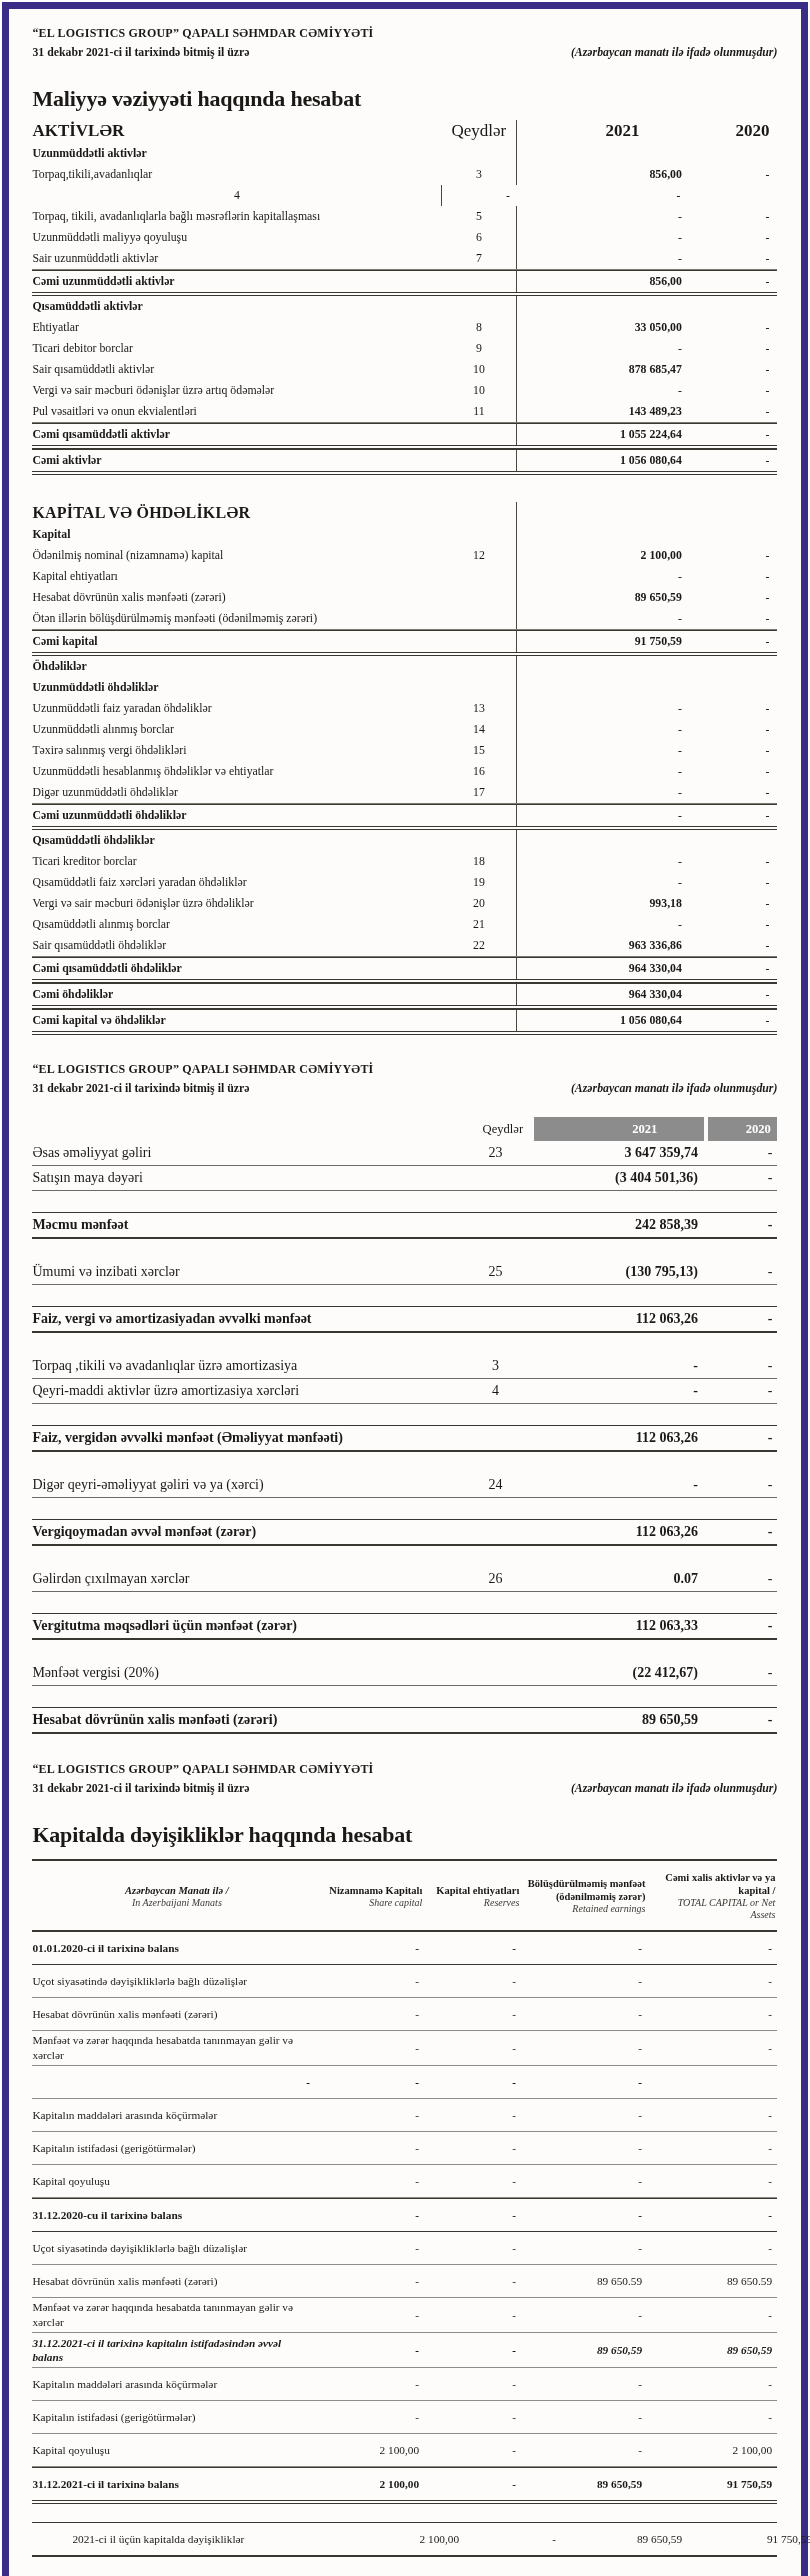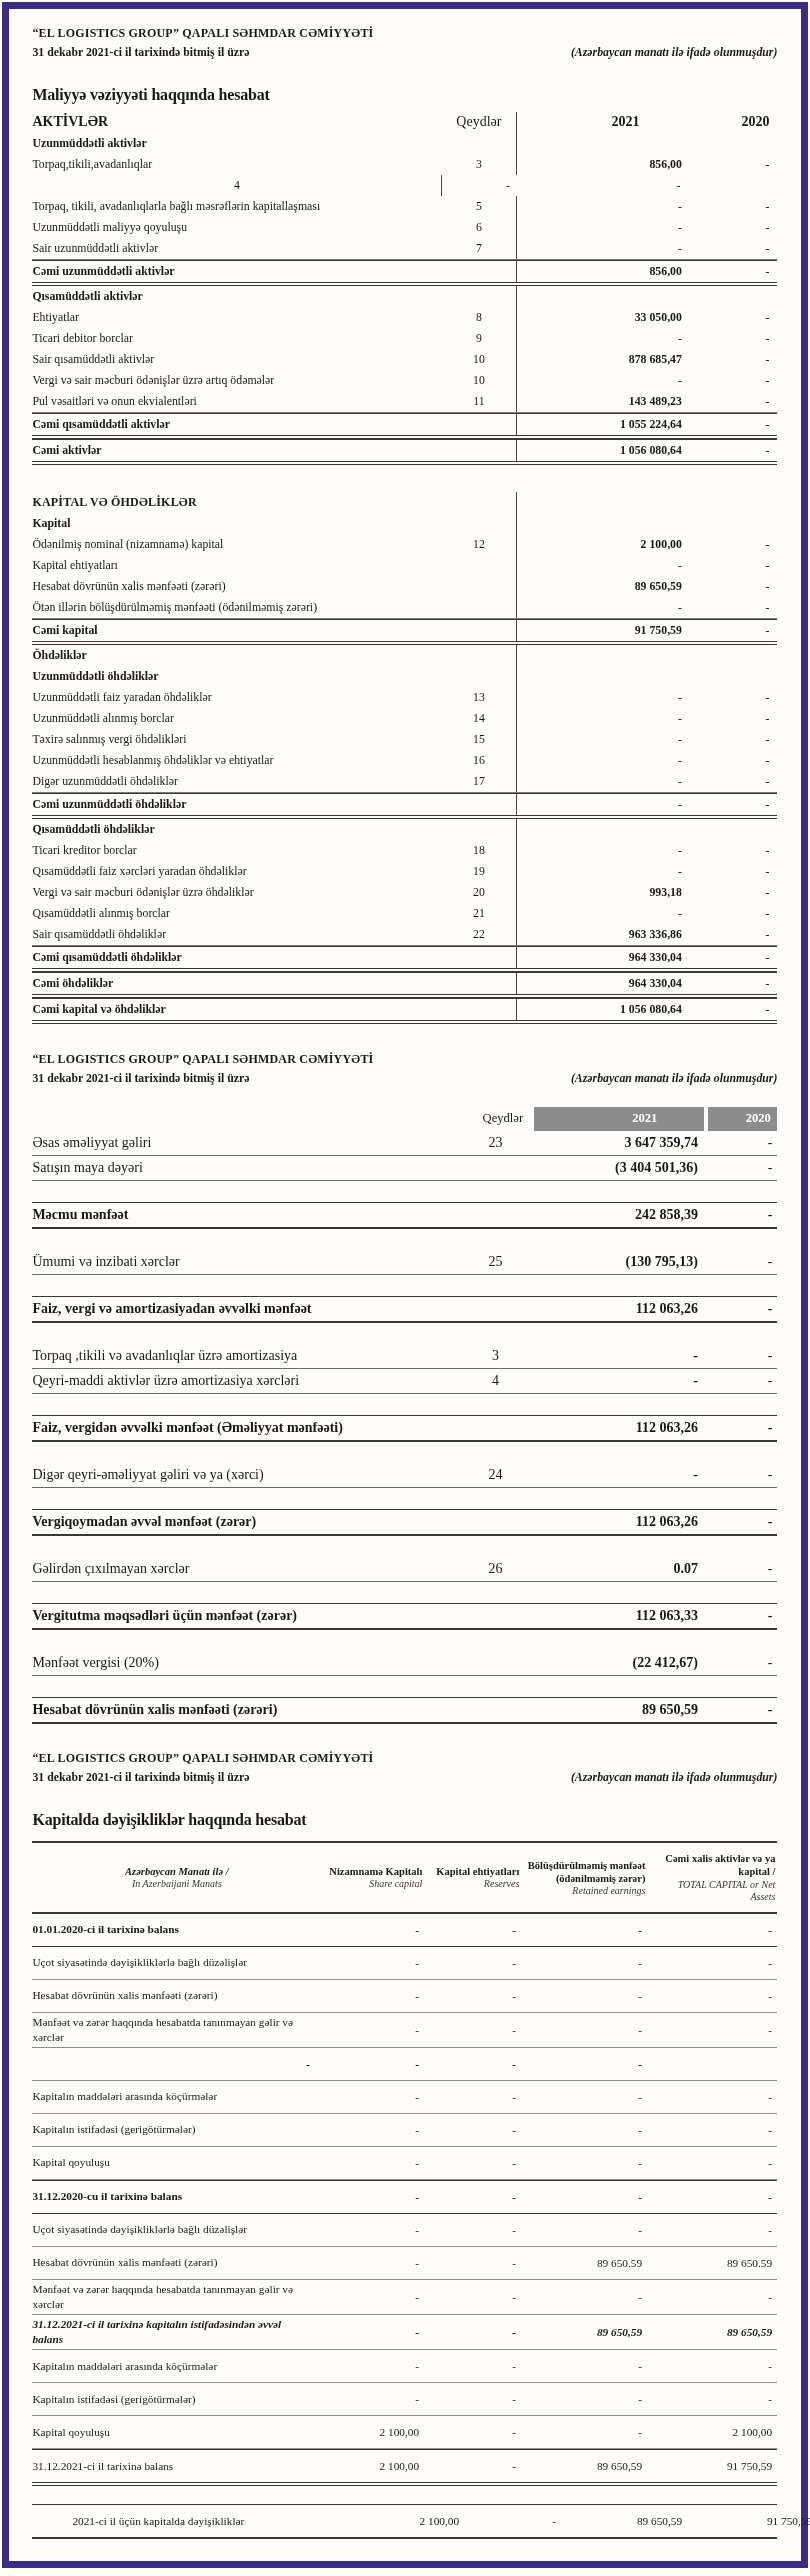--- a/index.html
+++ b/index.html
@@ -11,36 +11,36 @@
   }
   *{box-sizing:border-box;}
   body{margin:0;background:#ffffff;width:811px;font-family:"Liberation Serif","DejaVu Serif",serif;color:var(--ink);}
   .page{width:806px;margin:2.4px;min-height:2566px;border:7.3px solid var(--page-border);background:#fdfcfa;padding:13px 24px 21px 23px;}
 
   
   .doc-header{margin:3.2px 0 8px 0;}
   .company{font-size:12px;font-weight:bold;letter-spacing:0.2px;}
   .subline{display:flex;justify-content:space-between;align-items:baseline;font-size:11.8px;font-weight:bold;margin-top:4px;}
   .currency-note{font-style:italic;}
-  .statement-title{font-size:16px;font-weight:bold;letter-spacing:-0.2px;margin:26px 0 8px 0;}
+  .statement-title{font-size:22px;font-weight:bold;letter-spacing:-0.2px;margin:26px 0 8px 0;}
 
   
   .bs-table{margin-top:4.9px;}
   .bs-head,.bs-row{display:grid;grid-template-columns:1fr 75px 172px 89px;align-items:stretch;}
-  .bs-head{font-weight:bold;font-size:14px;}
+  .bs-head{font-weight:bold;font-size:17px;}
   .bs-head .cell,.bs-row .cell{display:flex;align-items:center;min-height:21px;padding:1.6px 0;}
   .bs-head .note,.bs-row .note{justify-content:center;font-weight:normal;}
   .bs-head .note{font-weight:normal;}
   .bs-head .v1,.bs-row .v1{justify-content:flex-end;padding-right:6.5px;border-left:1.3px solid #4a4741;}
   .bs-head .v2,.bs-row .v2{justify-content:flex-end;padding-right:8px;}
   .bs-row{font-size:11.8px;}
   .bs-row .v1,.bs-row .v2{font-weight:bold;}
   .bs-row .v1.dash,.bs-row .v2.dash{font-weight:normal;}
   .bs-row.subheader .label,.bs-row.section .label{font-weight:bold;}
-  .bs-row.section .label{font-size:12px;letter-spacing:0.2px;}
+  .bs-row.section .label{font-size:16px;letter-spacing:0.2px;}
   .bs-row.total{font-weight:bold;border-top:1.6px solid var(--rule);border-bottom:4px double var(--rule);}
   .bs-row.pre{border-bottom:1px solid #7d7972;}
 
   
   .pl-table{margin-top:21px;}
   .pl-head,.pl-row{display:grid;grid-template-columns:1fr 78px 170px 73px;}
   .pl-head .cell,.pl-row .cell{display:flex;align-items:center;min-height:24px;padding:1.6px 0;}
   .pl-head{font-size:12.6px;}
   .pl-head .note{justify-content:flex-end;padding-right:11.3px;}
   .pl-head .y21,.pl-head .y20{background:var(--year-band-bg);color:var(--year-band-text);font-weight:bold;justify-content:flex-end;}
@@ -63,21 +63,21 @@
   .eq-head .hl .az{font-weight:bold;font-style:italic;}
   .eq-head .hn{align-items:flex-end;text-align:right;padding-right:8px;}
   .eq-head .az{font-weight:bold;line-height:1.25;}
   .eq-head .en{font-style:italic;font-size:10px;color:#3c3934;line-height:1.25;}
   .eq-row{font-size:11.3px;border-bottom:1.1px solid #8f8b85;}
   .eq-row .cell{display:flex;align-items:center;min-height:32px;padding:2.4px 0;}
   .eq-row .label{padding-right:11.3px;line-height:1.3;}
   .eq-row .val{justify-content:flex-end;padding-right:11.3px;}
   .eq-row.bold{font-weight:bold;border-top:1.8px solid var(--rule);border-bottom:1.8px solid var(--rule);}
   .eq-row.bolditalic{font-weight:bold;font-style:italic;}
-  .eq-row.grand{font-weight:normal;border-top:1.9px solid var(--rule);border-bottom:4px double var(--rule);}
+  .eq-row.grand{font-weight:bold;border-top:1.9px solid var(--rule);border-bottom:4px double var(--rule);}
   .eq-final{margin-top:18px;border-top:1.9px solid var(--rule);border-bottom:2.3px solid var(--rule);}
   .eq-final .eq-row{border:none;font-weight:normal;margin-left:40px;}
 
   .section{margin-top:27.6px;}
 </style>
 </head>
 <body>
 
 <div class="page">
 

